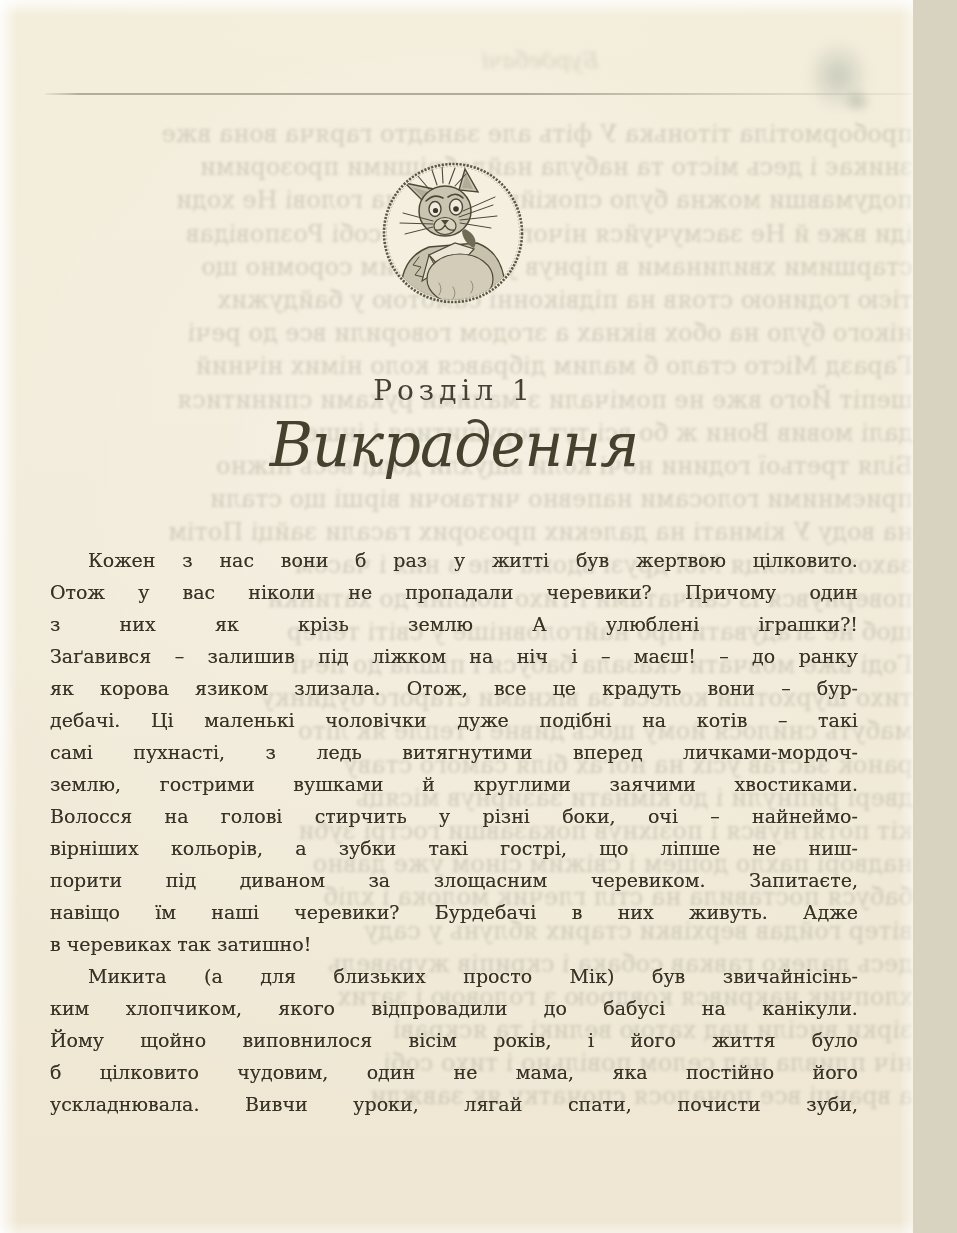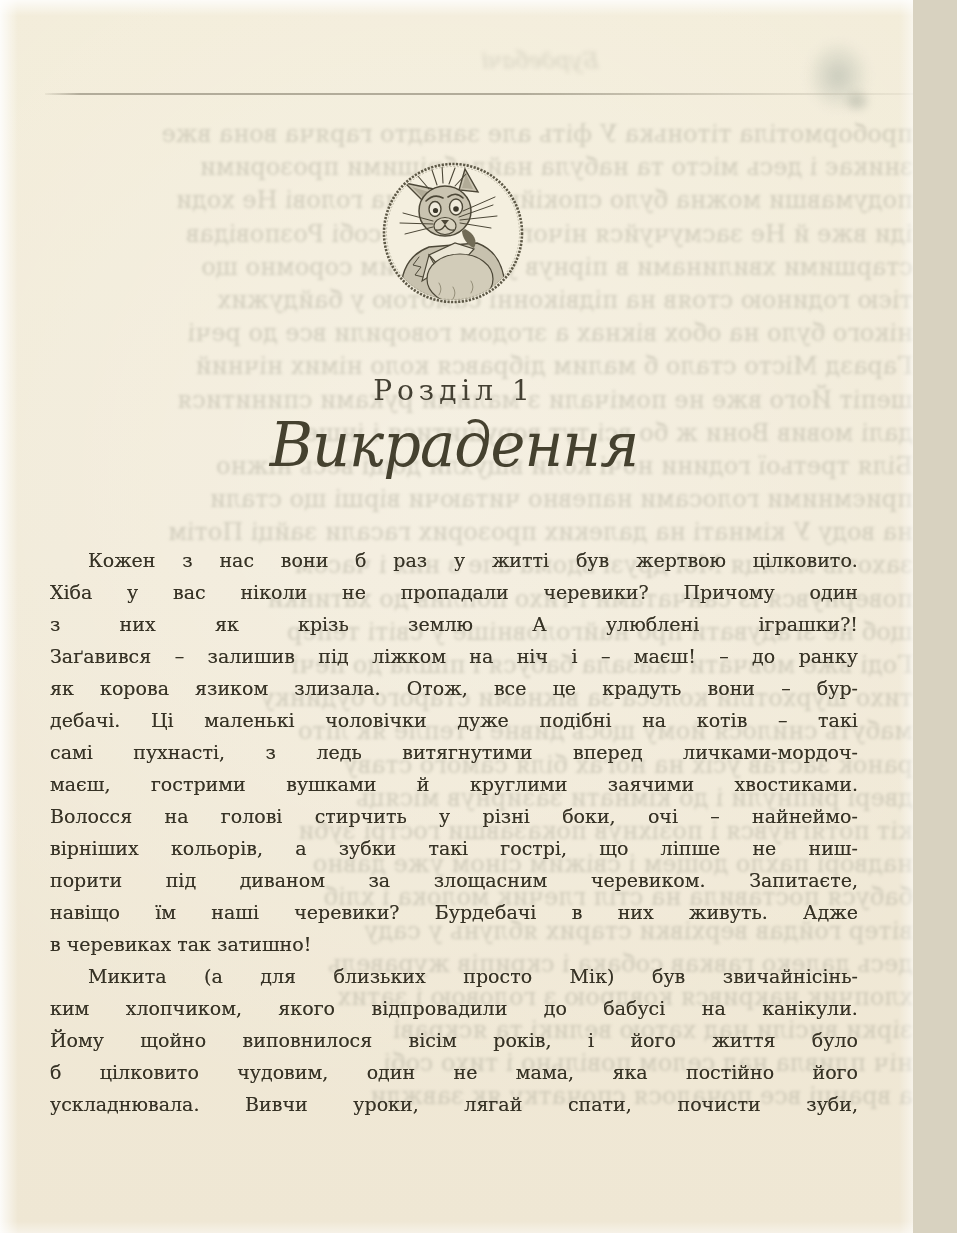--- a/index.html
+++ b/index.html
@@ -167,21 +167,21 @@
         <span>вони</span>
         <span>б</span>
         <span>раз</span>
         <span>у</span>
         <span>житті</span>
         <span>був</span>
         <span>жертвою</span>
         <span>цілковито.</span>
       </div>
       <div class="line">
-        <span>Хіба</span>
+        <span>Отож</span>
         <span>у</span>
         <span>вас</span>
         <span>ніколи</span>
         <span>не</span>
         <span>пропадали</span>
         <span>черевики?</span>
         <span>Причому</span>
         <span>один</span>
       </div>
       <div class="line">
@@ -237,21 +237,21 @@
       <div class="line">
         <span>самі</span>
         <span>пухнасті,</span>
         <span>з</span>
         <span>ледь</span>
         <span>витягнутими</span>
         <span>вперед</span>
         <span>личками-мордоч-</span>
       </div>
       <div class="line">
-        <span>маєш,</span>
+        <span>землю,</span>
         <span>гострими</span>
         <span>вушками</span>
         <span>й</span>
         <span>круглими</span>
         <span>заячими</span>
         <span>хвостиками.</span>
       </div>
       <div class="line">
         <span>Волосся</span>
         <span>на</span>

